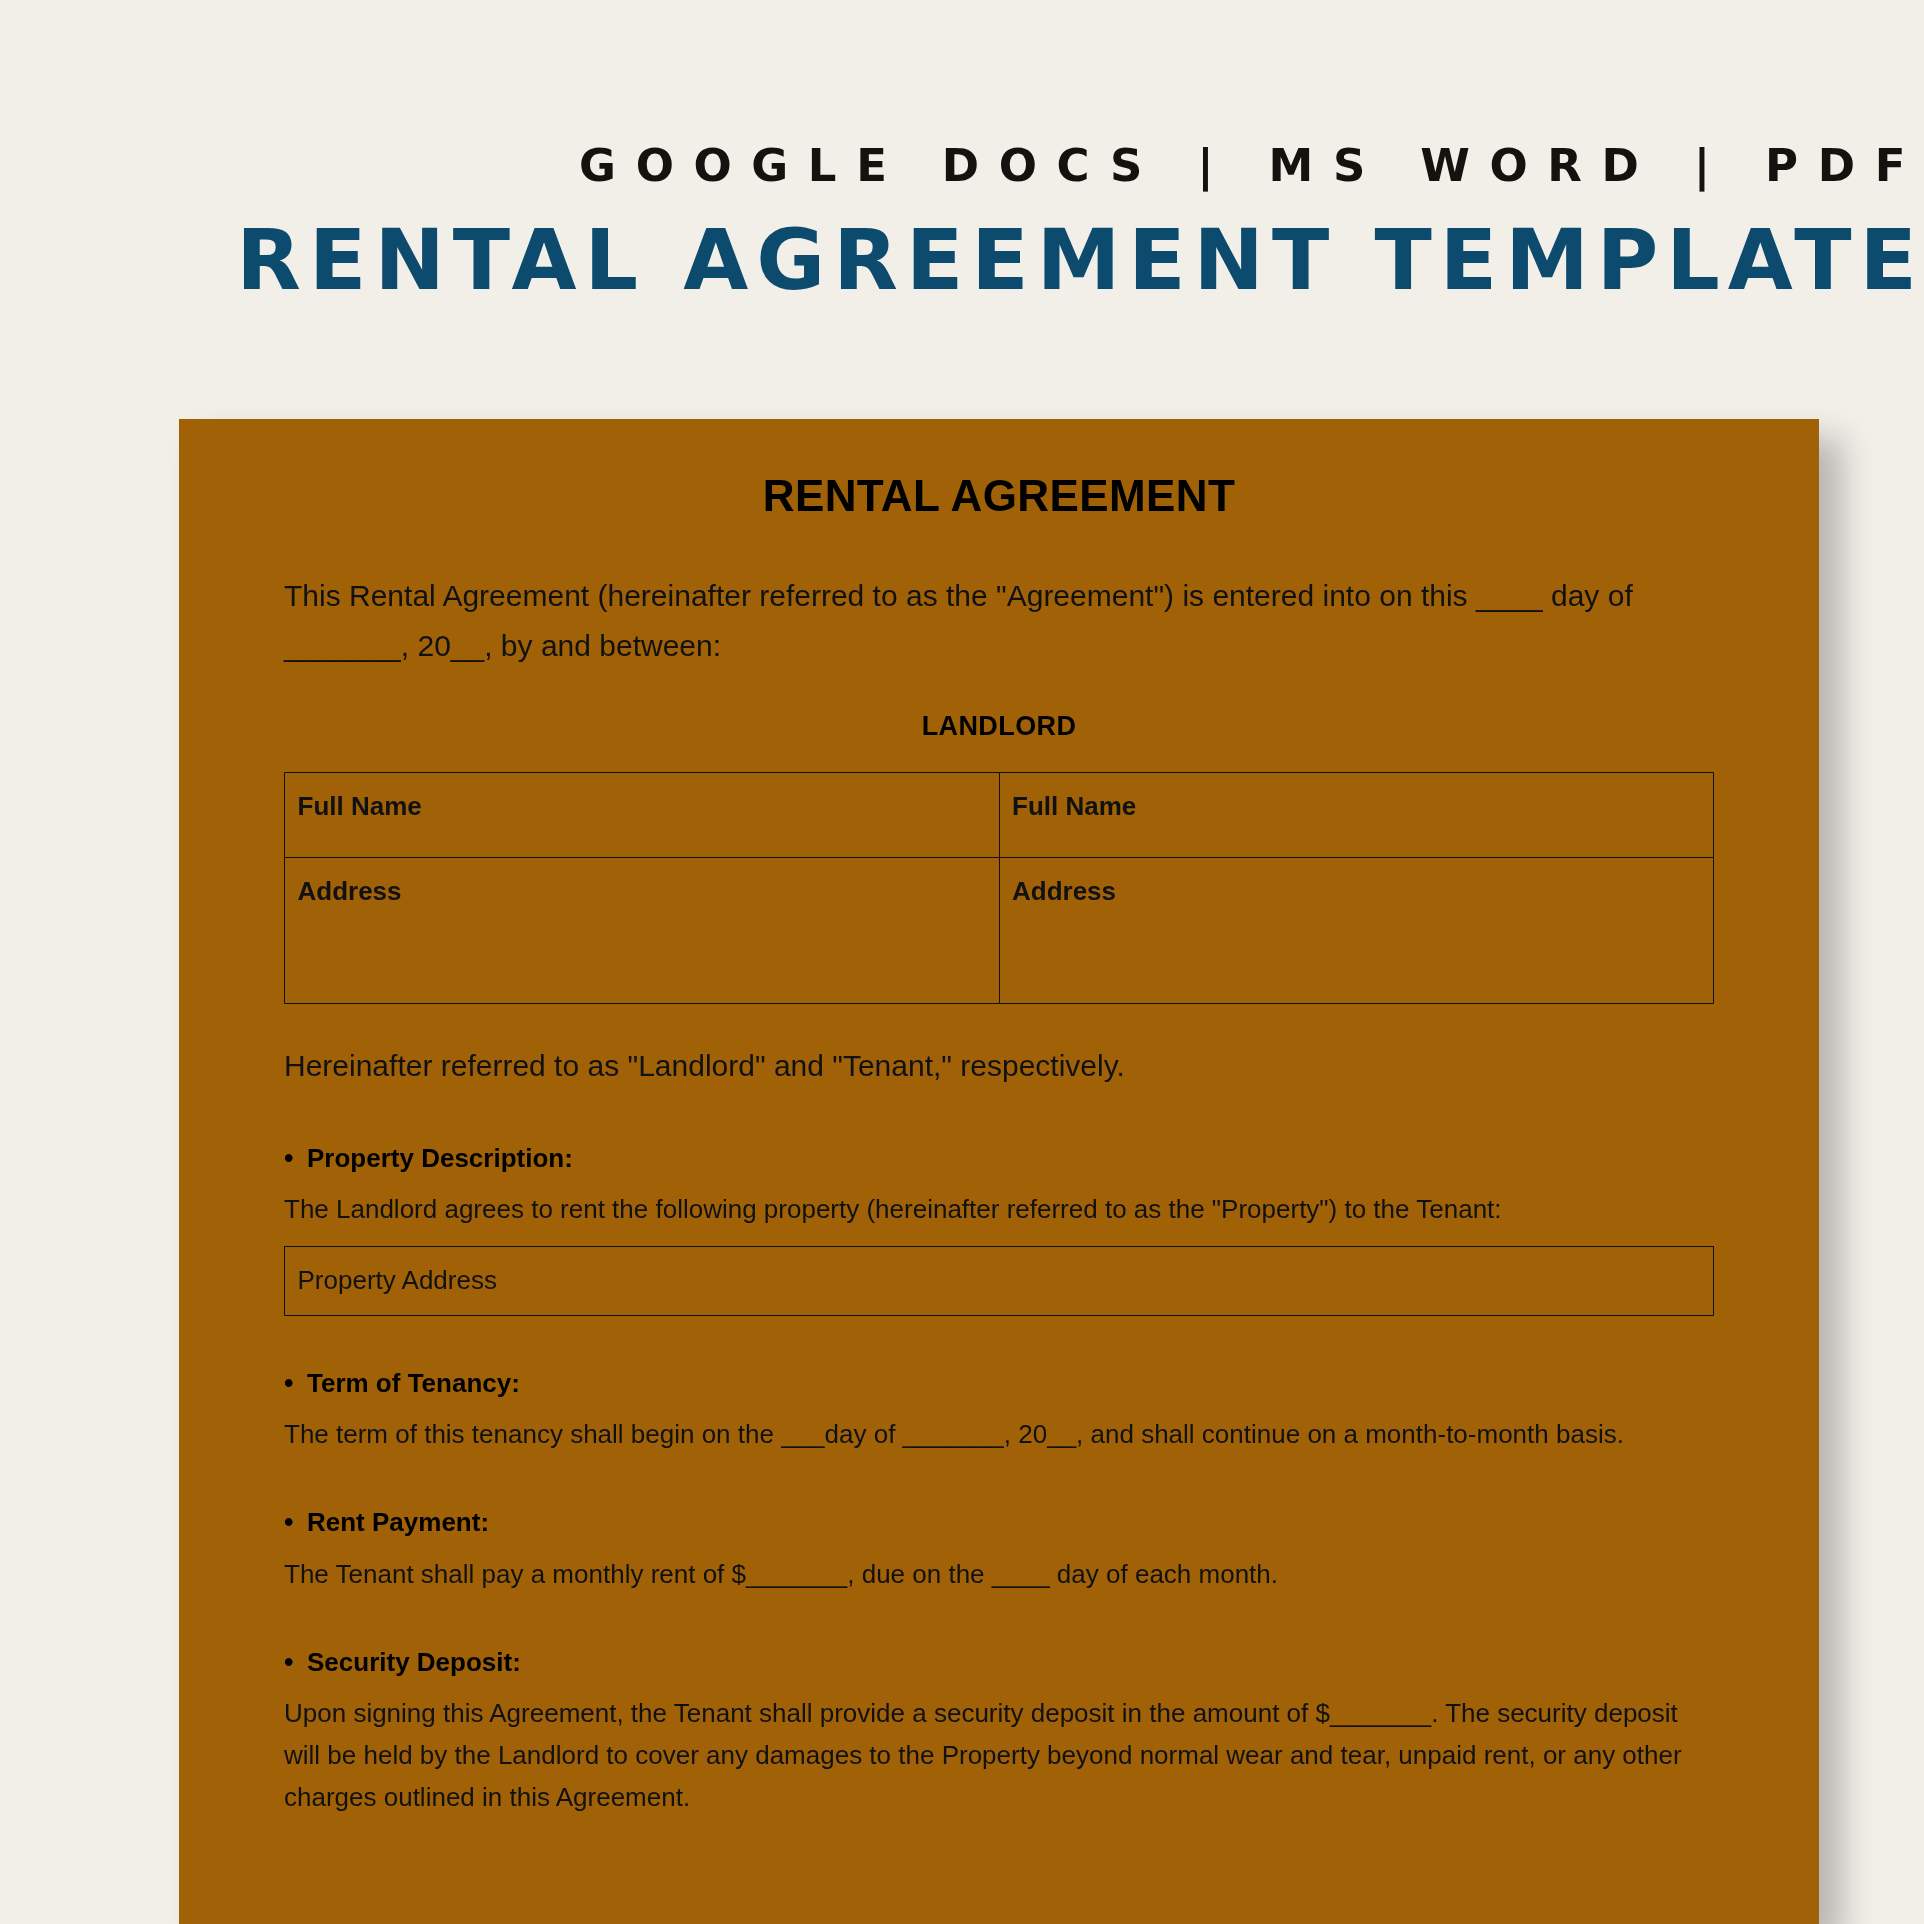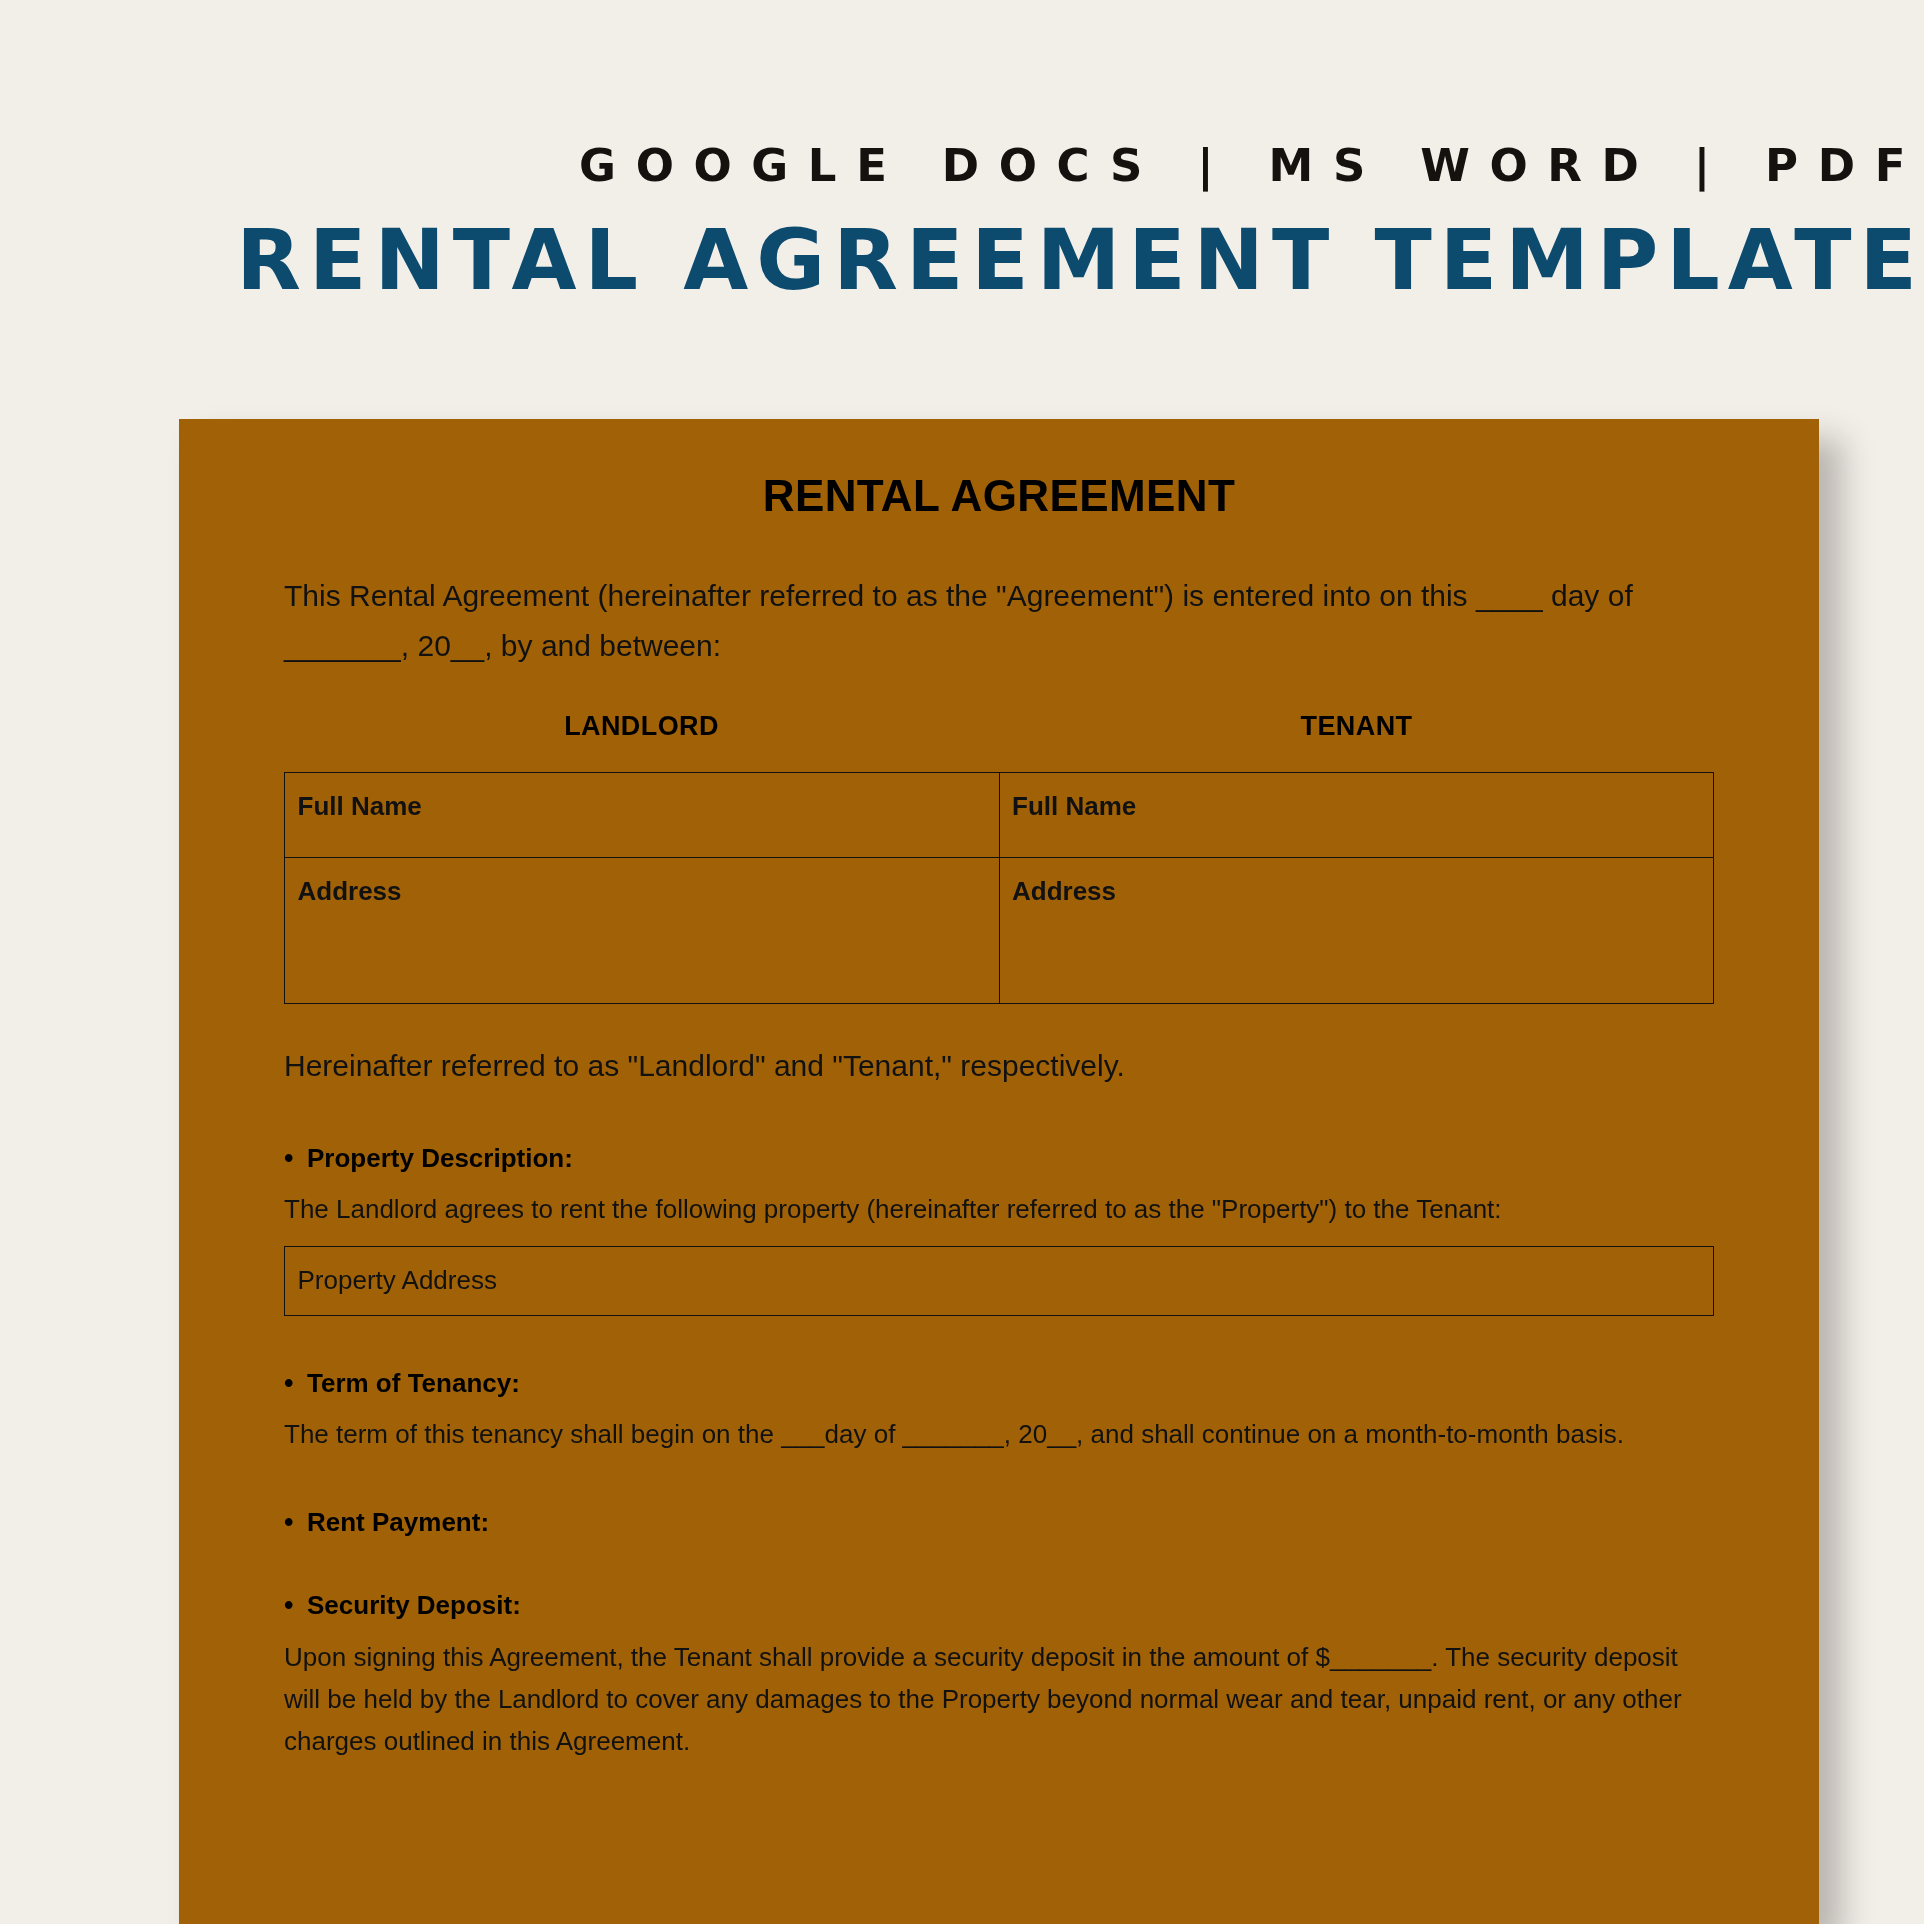--- a/index.html
+++ b/index.html
@@ -165,21 +165,20 @@
 
   <div class="sheet">
     <div class="sheet-inner">
 
       <div class="doc-title">RENTAL AGREEMENT</div>
 
       <div class="p">This Rental Agreement (hereinafter referred to as the "Agreement") is entered into on this ____ day of _______, 20__, by and between:</div>
 
       <div class="party-heads">
         <div>LANDLORD</div>
-        <div>TENANT</div>
       </div>
 
       <table class="party-table">
         <tbody>
           <tr>
             <td class="name-cell">Full Name</td>
             <td class="name-cell">Full Name</td>
           </tr>
           <tr>
             <td class="addr-cell">Address</td>
@@ -200,20 +199,21 @@
       <div class="bullet-head">
         <span class="bullet-dot">•</span>
         <span>Term of Tenancy:</span>
       </div>
       <div class="bullet-body">The term of this tenancy shall begin on the ___day of _______, 20__, and shall continue on a month-to-month basis.</div>
 
       <div class="bullet-head">
         <span class="bullet-dot">•</span>
         <span>Rent Payment:</span>
       </div>
+      <div class="bullet-body">The Tenant shall pay a monthly rent of $_______, due on the ____ day of each month.</div>
 
       <div class="bullet-head">
         <span class="bullet-dot">•</span>
         <span>Security Deposit:</span>
       </div>
       <div class="bullet-body">Upon signing this Agreement, the Tenant shall provide a security deposit in the amount of $_______. The security deposit will be held by the Landlord to cover any damages to the Property beyond normal wear and tear, unpaid rent, or any other charges outlined in this Agreement.</div>
 
     </div>
   </div>
 

